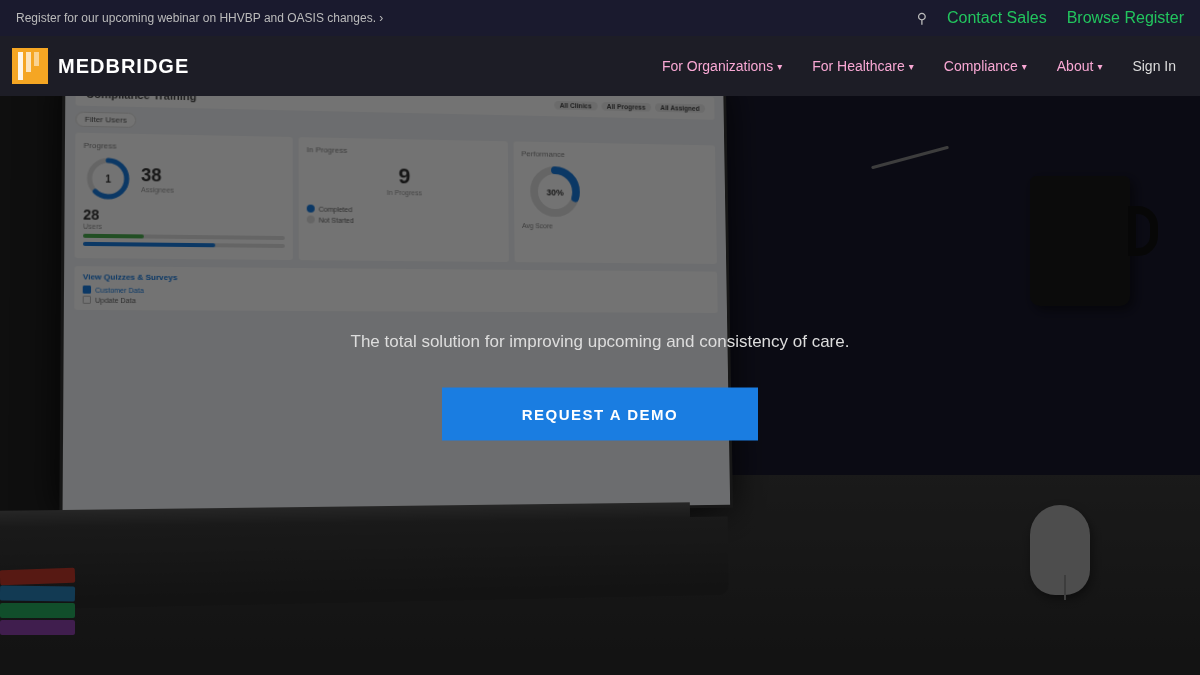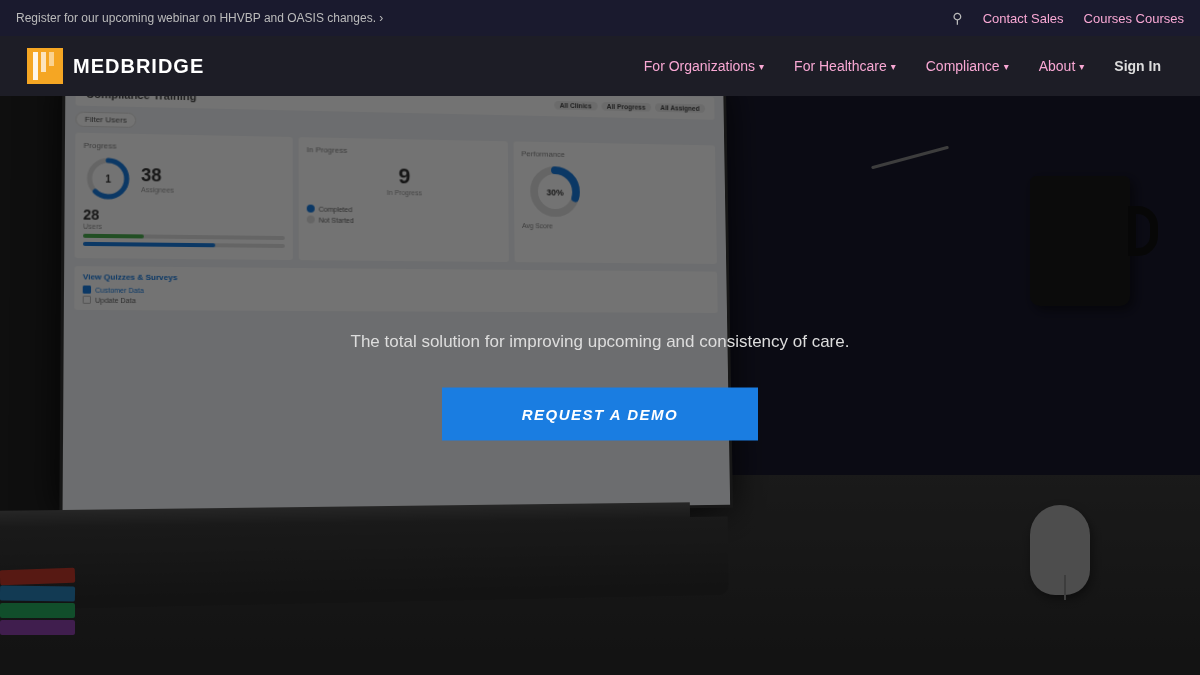--- a/index.html
+++ b/index.html
@@ -23,39 +23,39 @@
       align-items: center;
       gap: 6px;
       color: #bbb;
     }
     #announcement-bar .announcement-right {
       display: flex;
       align-items: center;
       gap: 20px;
     }
     #announcement-bar .announcement-right a {
-      color: #f9a8d4;
+      color: #22c55e;
       text-decoration: none;
-      font-size: 13px;
+      font-size: 16px;
       display: flex;
       align-items: center;
       gap: 4px;
     }
     .search-icon-top {
       font-size: 14px;
       color: #bbb;
       cursor: pointer;
     }
 
     
     #main-nav {
       background: rgba(10,10,20,0.92);
       display: flex;
       justify-content: space-between;
-      padding: 0 27px;
+      padding: 0 12px;
       height: 60px;
       position: relative;
       z-index: 100;
     }
     #logo-area {
       display: flex;
       align-items: center;
       gap: 10px;
     }
     #logo-icon {
@@ -102,21 +102,20 @@
       padding: 10px 20px;
       cursor: pointer;
       letter-spacing: 0.5px;
       border: none;
     }
     .nav-signin {
       color: #ddd;
       font-size: 14px;
       padding: 8px 12px;
       cursor: pointer;
-      font-weight: bold;
     }
 
     
     #hero {
       position: relative;
       width: 1200px;
       height: 579px;
       overflow: hidden;
     }
     #hero-bg {
@@ -308,21 +307,20 @@
       background: #1a7de1;
       color: #fff;
       font-size: 15px;
       font-weight: 700;
       letter-spacing: 1.5px;
       padding: 18px 80px;
       border: none;
       cursor: pointer;
       display: inline-block;
       text-transform: uppercase;
-      font-style: italic;
     }
 
     
     #mouse-right {
       position: absolute;
       right: 100px;
       bottom: 60px;
       width: 70px;
       height: 110px;
       z-index: 3;
@@ -346,21 +344,21 @@
 </head>
 <body>
 
 <div id="announcement-bar">
   <div class="announcement-left">
     <span>Register for our upcoming webinar on HHVBP and OASIS changes. ›</span>
   </div>
   <div class="announcement-right">
     <span class="search-icon-top">⚲</span>
     <a>Contact Sales</a>
-    <a>Courses Courses</a>
+    <a>Browse Register</a>
   </div>
 </div>
 
 <nav id="main-nav">
   <div id="logo-area">
     <div id="logo-icon">
       <svg viewBox="0 0 36 36" xmlns="http://www.w3.org/2000/svg">
         <rect width="36" height="36" fill="#f5a623"></rect>
         <rect x="6" y="4" width="5" height="28" fill="#fff" opacity="0.9"></rect>
         <rect x="14" y="4" width="5" height="20" fill="#fff" opacity="0.7"></rect>

